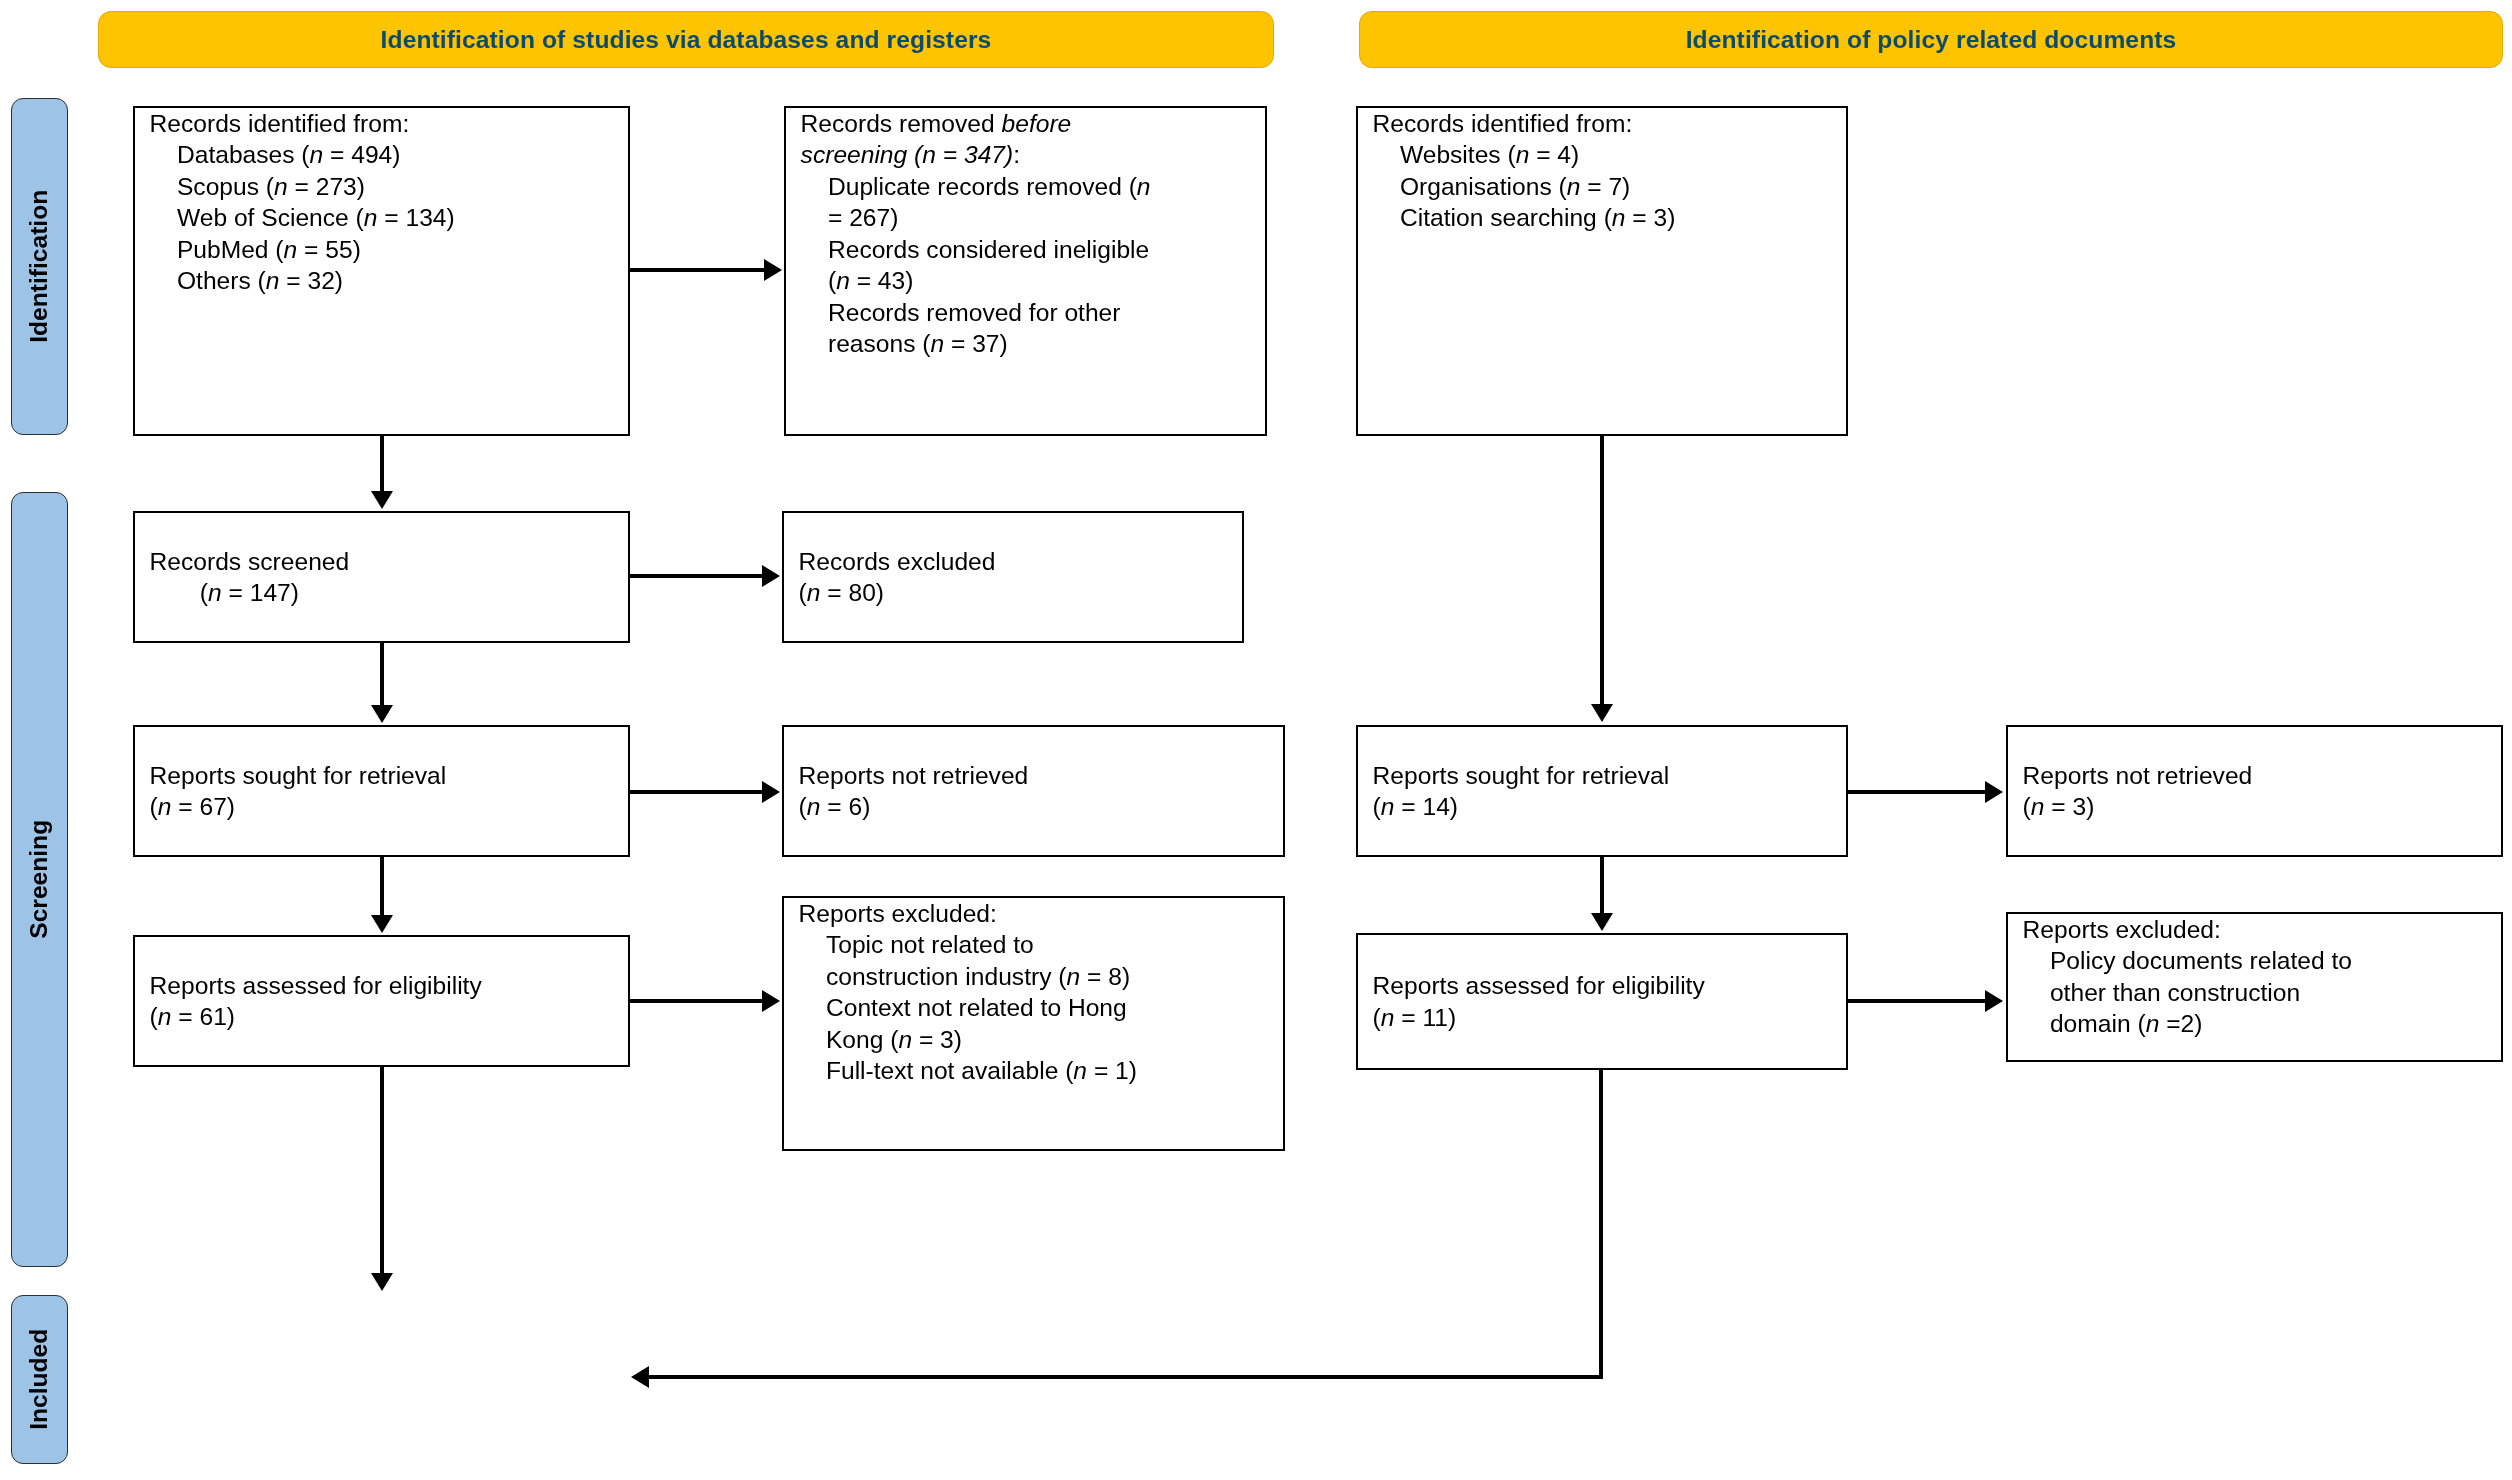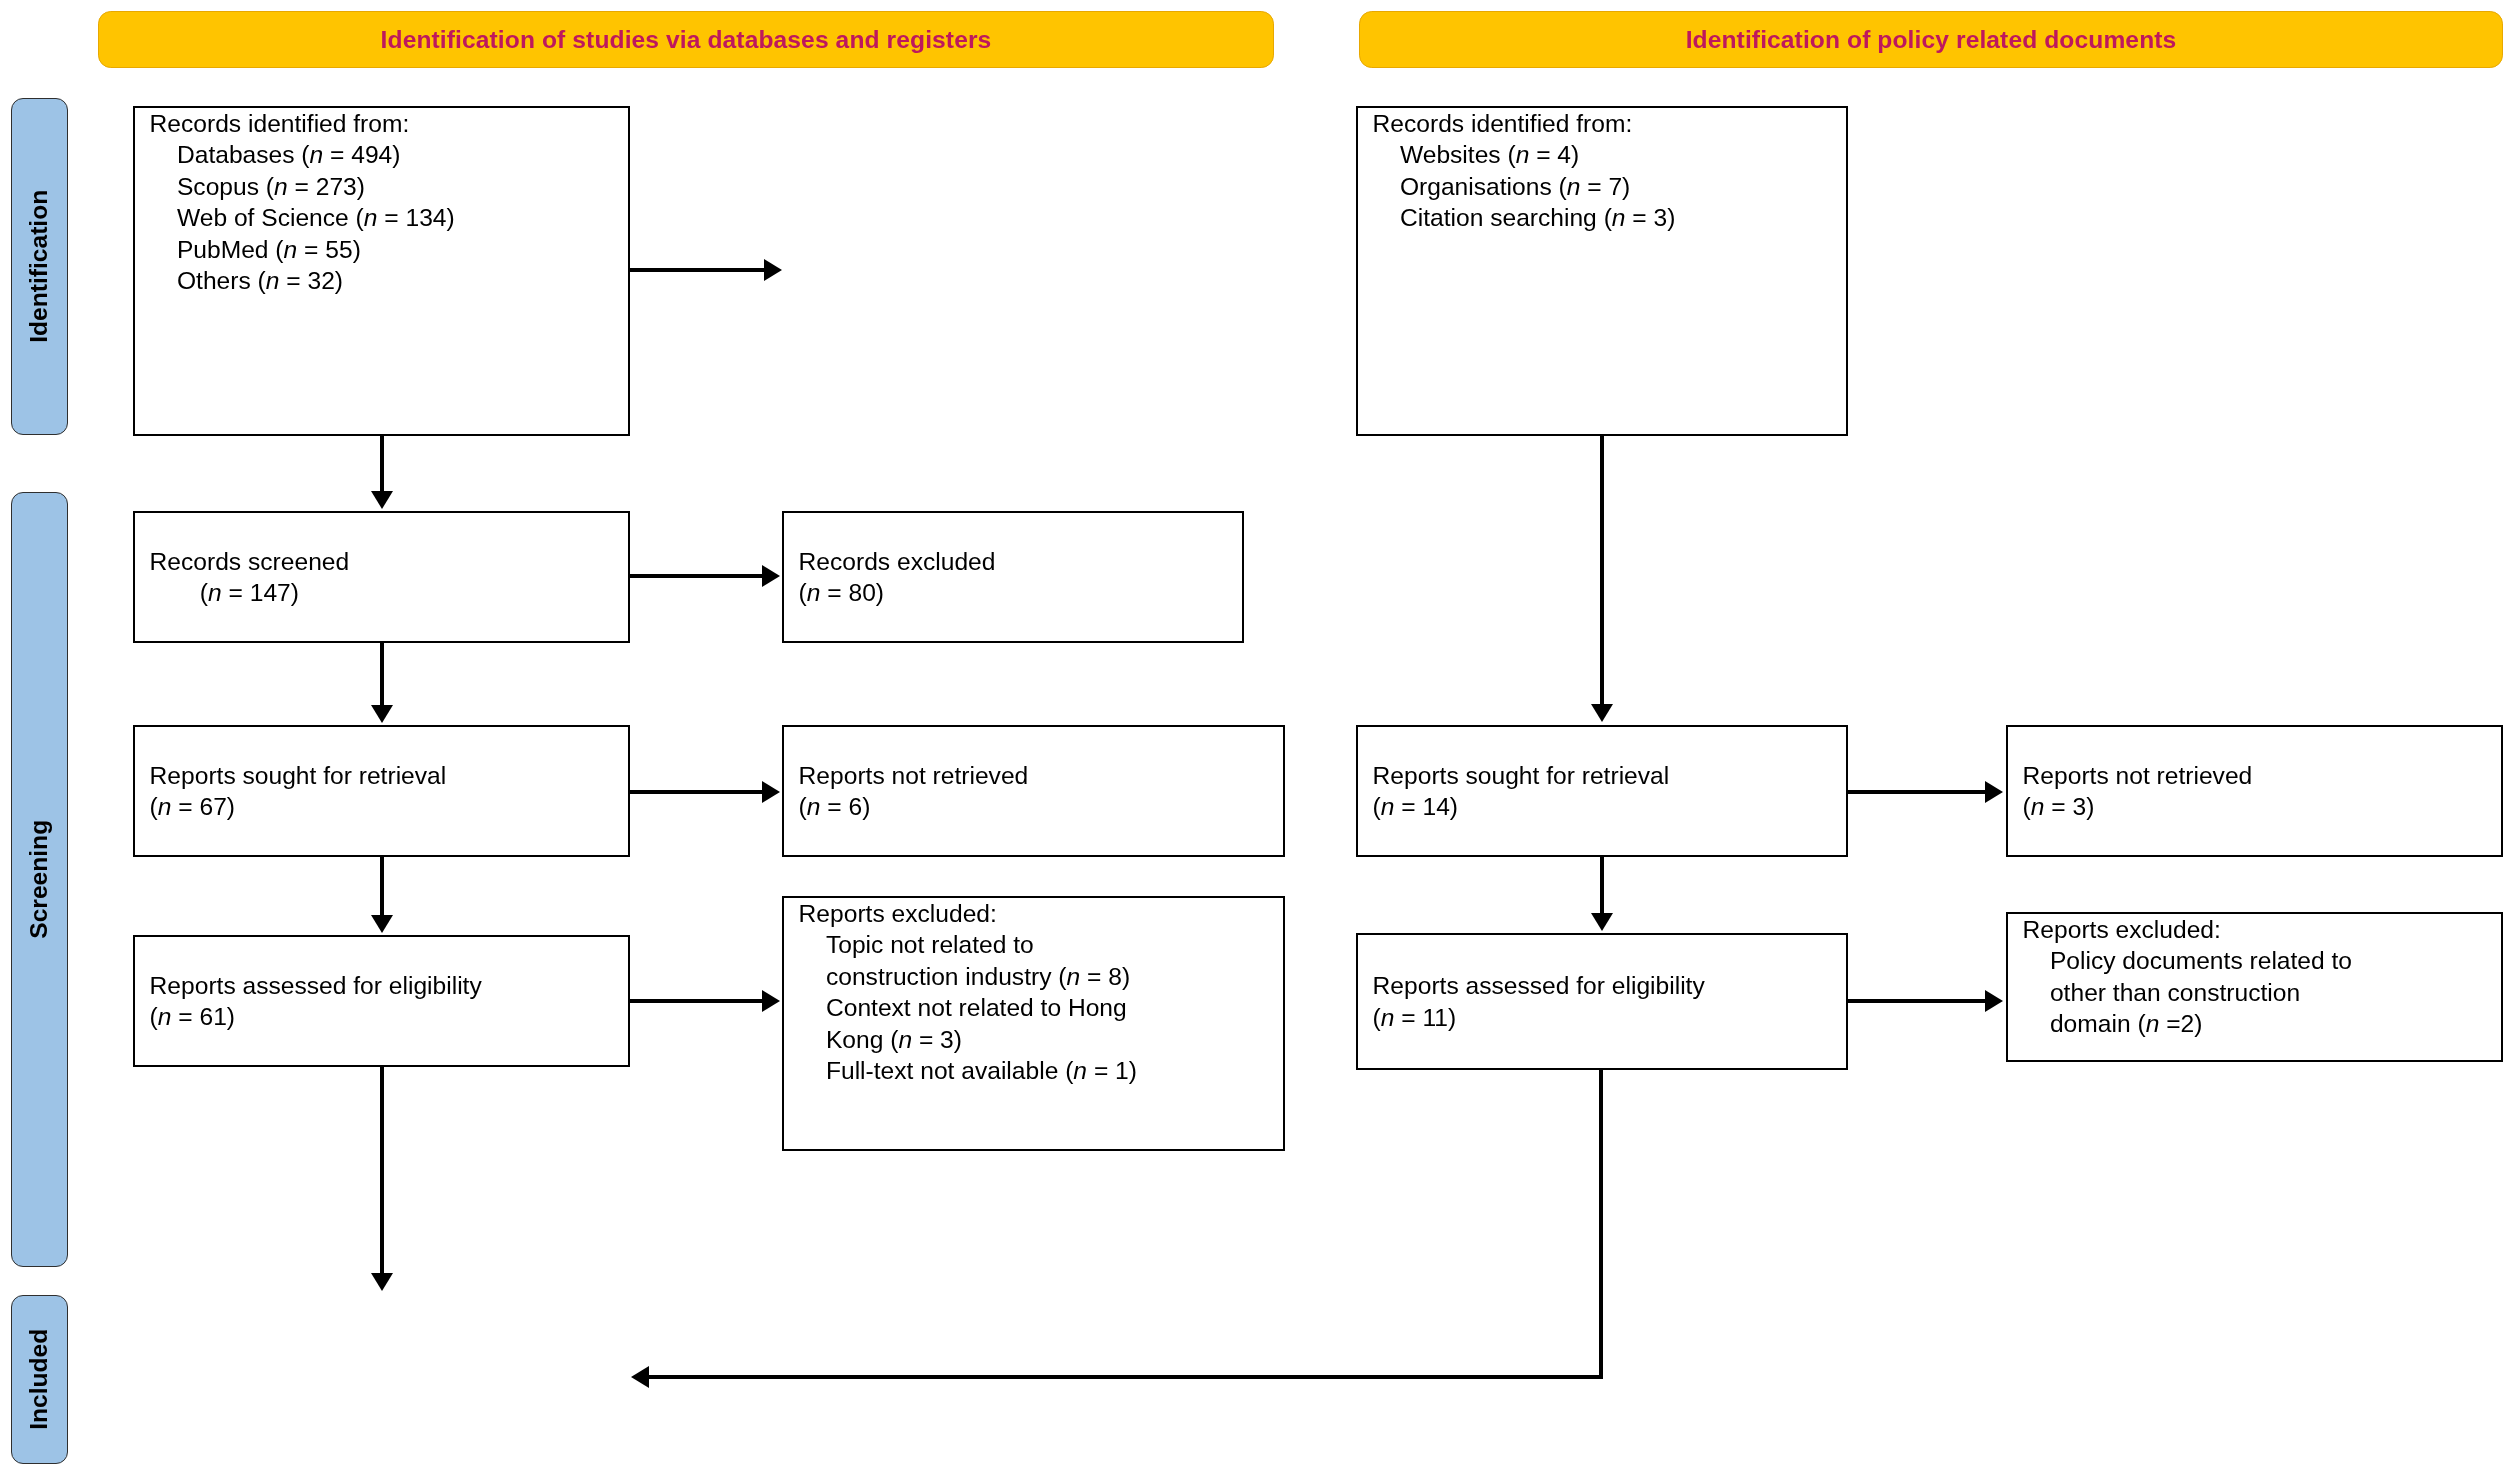--- a/index.html
+++ b/index.html
@@ -21,21 +21,21 @@
   .banner {
     position: absolute;
     background: #FFC400;
     border: 1.8px solid #E8A800;
     border-radius: 12.8px;
     display: flex;
     align-items: center;
     justify-content: center;
     font-weight: bold;
     font-size: 24.6px;
-    color: #be185d;
+    color: #0c4a6e;
     letter-spacing: 0.1px;
     box-sizing: border-box;
   }
   
   .phase {
     position: absolute;
     background: #9DC3E6;
     border: 1.8px solid #2F2F2F;
     border-radius: 12px;
     box-sizing: border-box;
@@ -126,20 +126,30 @@
 
   <div class="box align-top" style="left:133px; top:106px; width:497px; height:330px;">
     <div class="txt">Records identified from:
     Databases (<i class="ital">n</i> = 494)
     Scopus (<i class="ital">n</i> = 273)
     Web of Science (<i class="ital">n</i> = 134)
     PubMed (<i class="ital">n</i> = 55)
     Others (<i class="ital">n</i> = 32)</div>
   </div>
 
+  <div class="box align-top" style="left:784px; top:106px; width:483px; height:330px;">
+    <div class="txt">Records removed <i class="ital">before</i>
+<i class="ital">screening (n = 347)</i>:
+    Duplicate records removed (<i class="ital">n</i>
+    = 267)
+    Records considered ineligible
+    (<i class="ital">n</i> = 43)
+    Records removed for other
+    reasons (<i class="ital">n</i> = 37)</div>
+  </div>
 
   <div class="box" style="left:133px; top:511px; width:497px; height:132px;text-align:center;">
     <div class="txt">Records screened
 (<i class="ital">n</i> = 147)</div>
   </div>
 
   <div class="box" style="left:782px; top:511px; width:462px; height:132px;">
     <div class="txt">Records excluded
 (<i class="ital">n</i> = 80)</div>
   </div>

